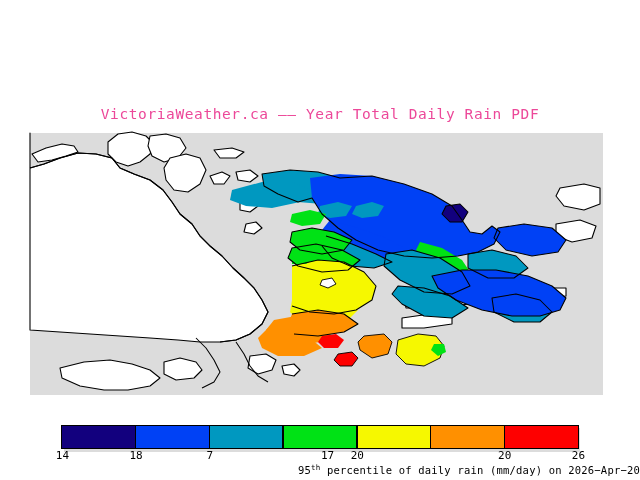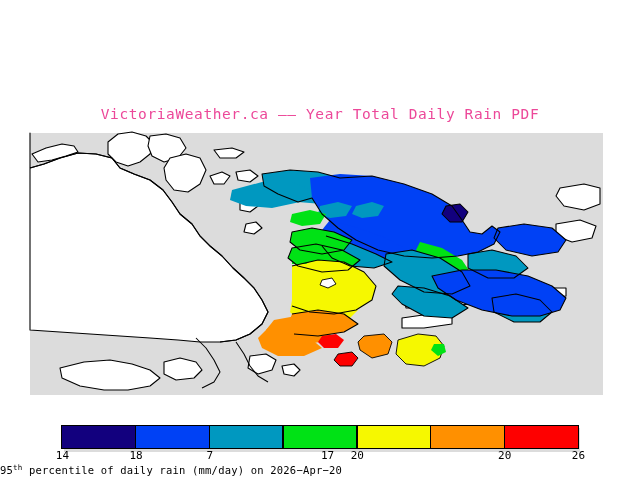--- a/index.html
+++ b/index.html
@@ -96,21 +96,21 @@
     font-size: 11px;
     color: #000000;
     transform: translateX(-50%);
     white-space: pre;
   }
   #cb-caption {
     position: absolute;
     left: 0;
     top: 44px;
     width: 640px;
-    text-align: left;
+    text-align: right;
     font-family: "DejaVu Sans Mono", monospace;
     font-size: 10.5px;
     color: #000000;
     letter-spacing: 0.2px;
     white-space: pre;
   }
   #cb-caption sup {
     font-size: 7.5px;
     vertical-align: super;
     line-height: 0;

